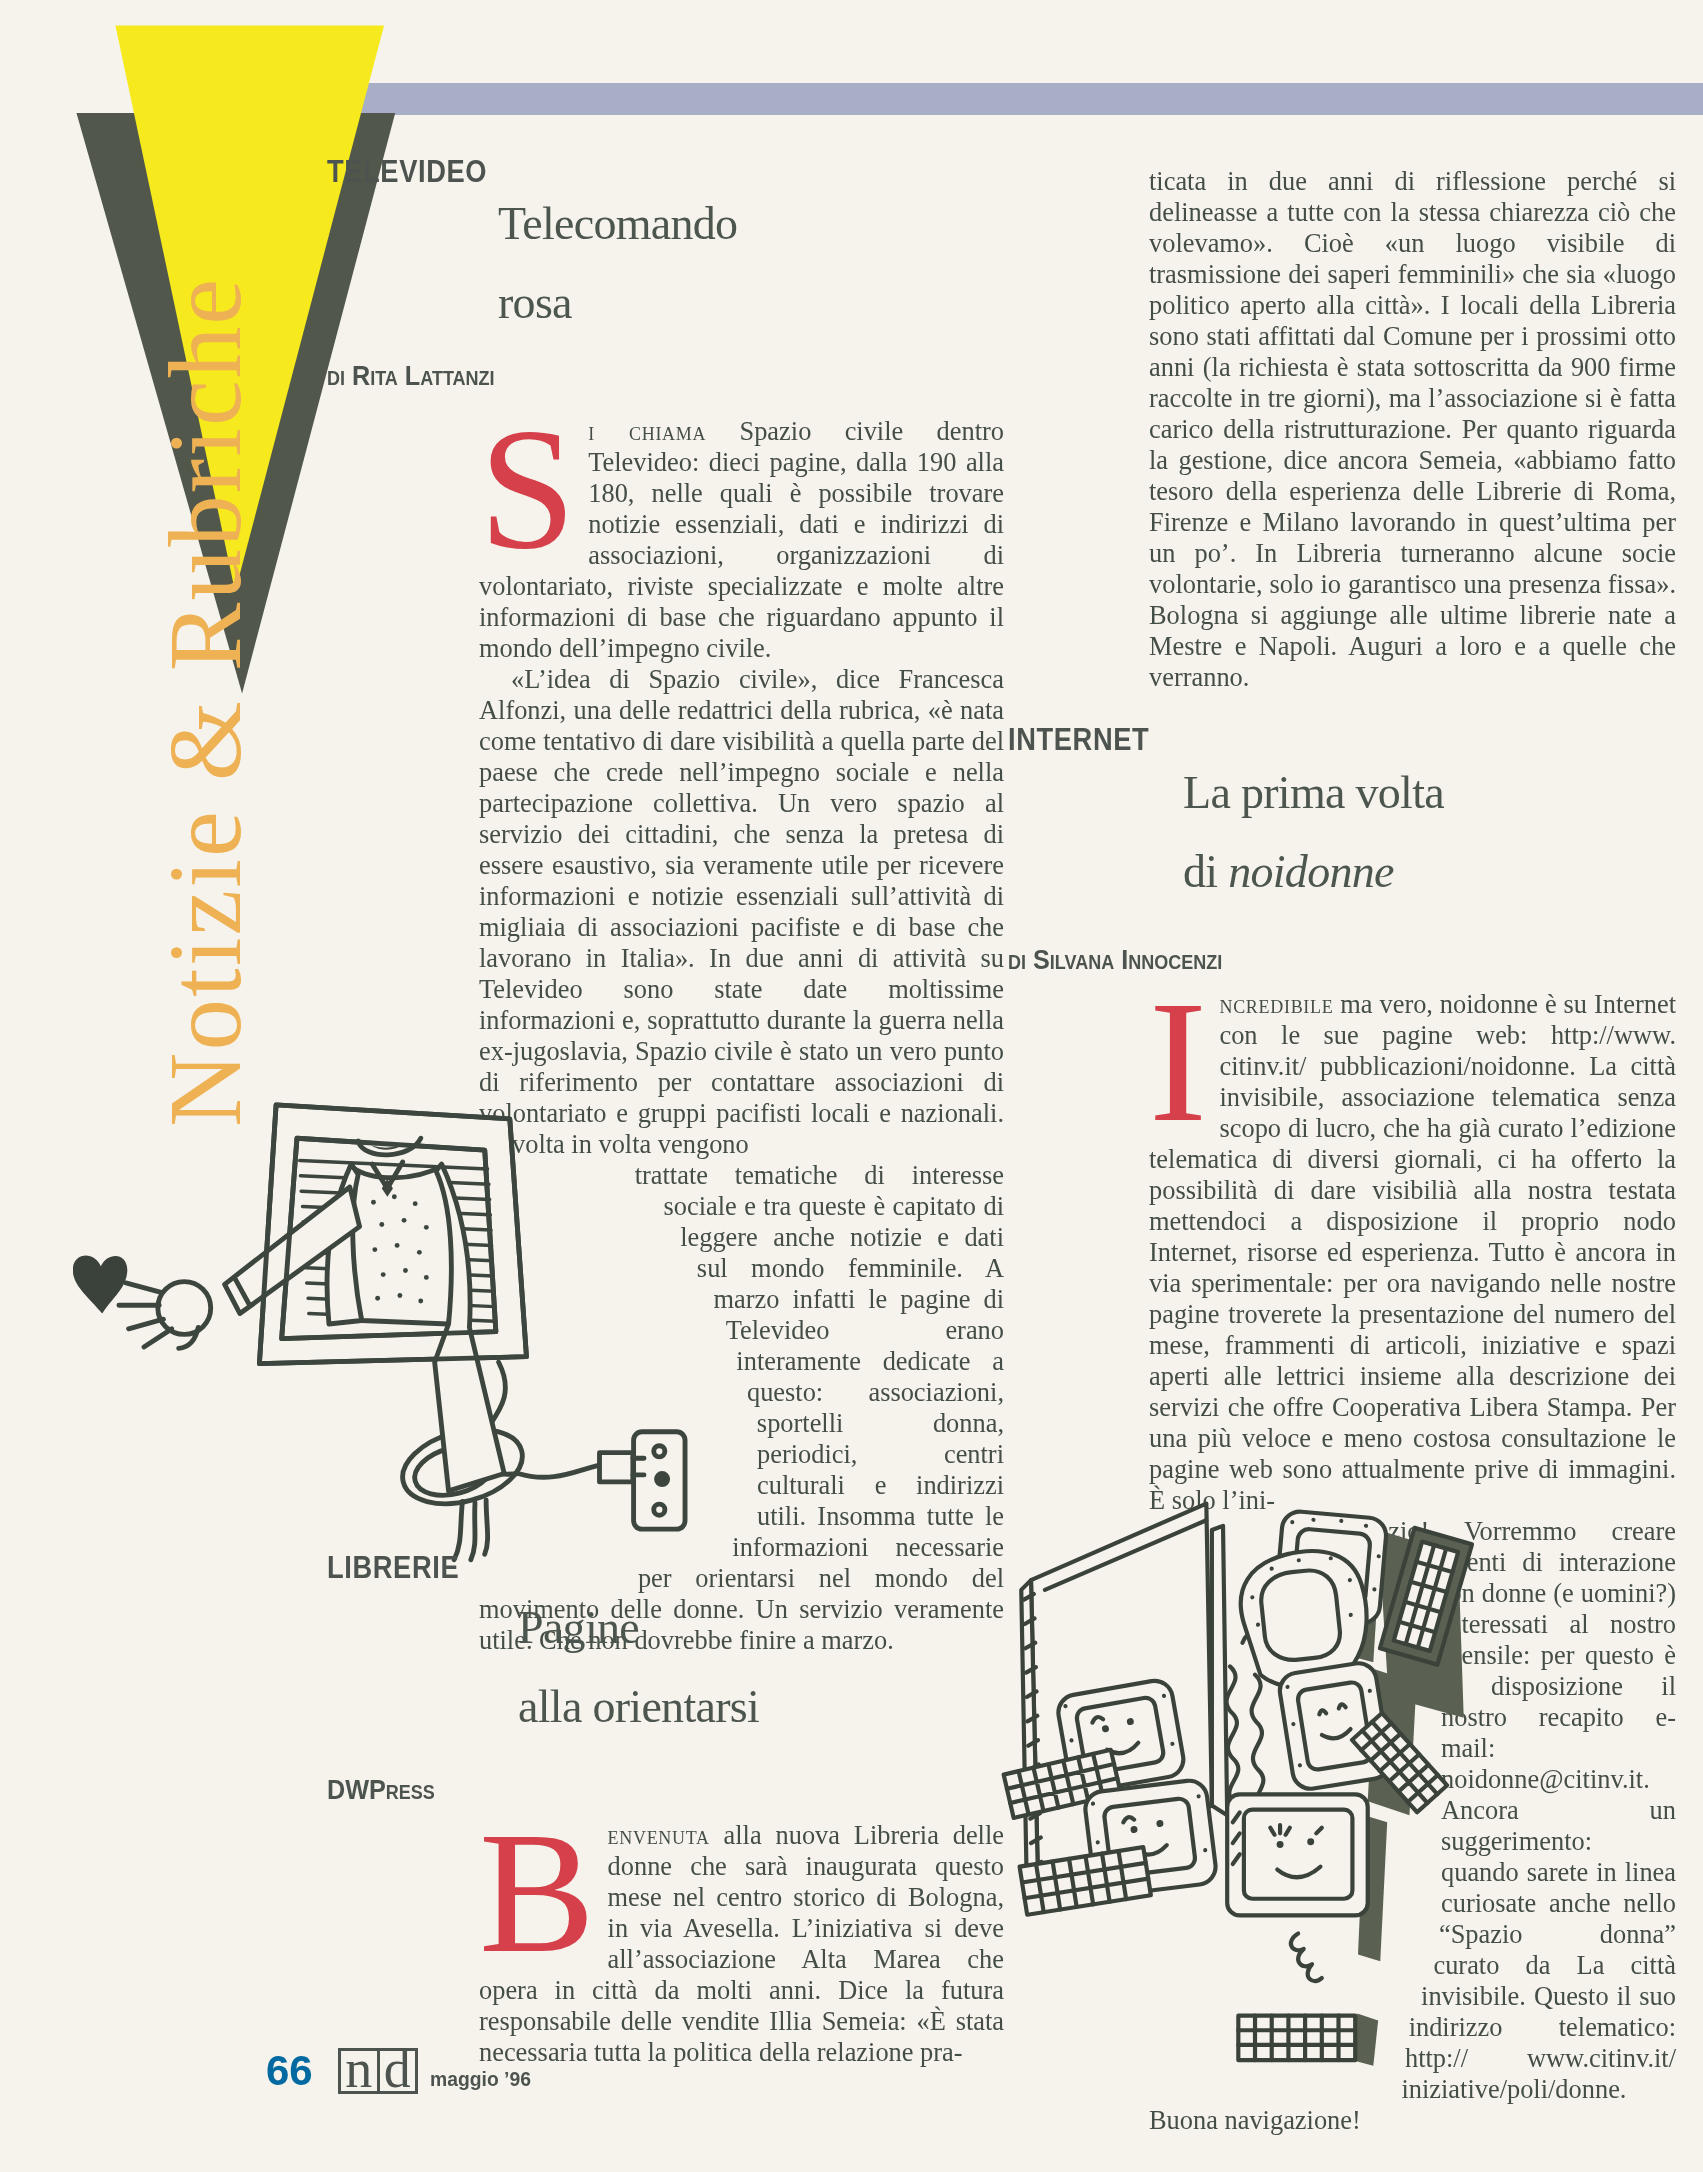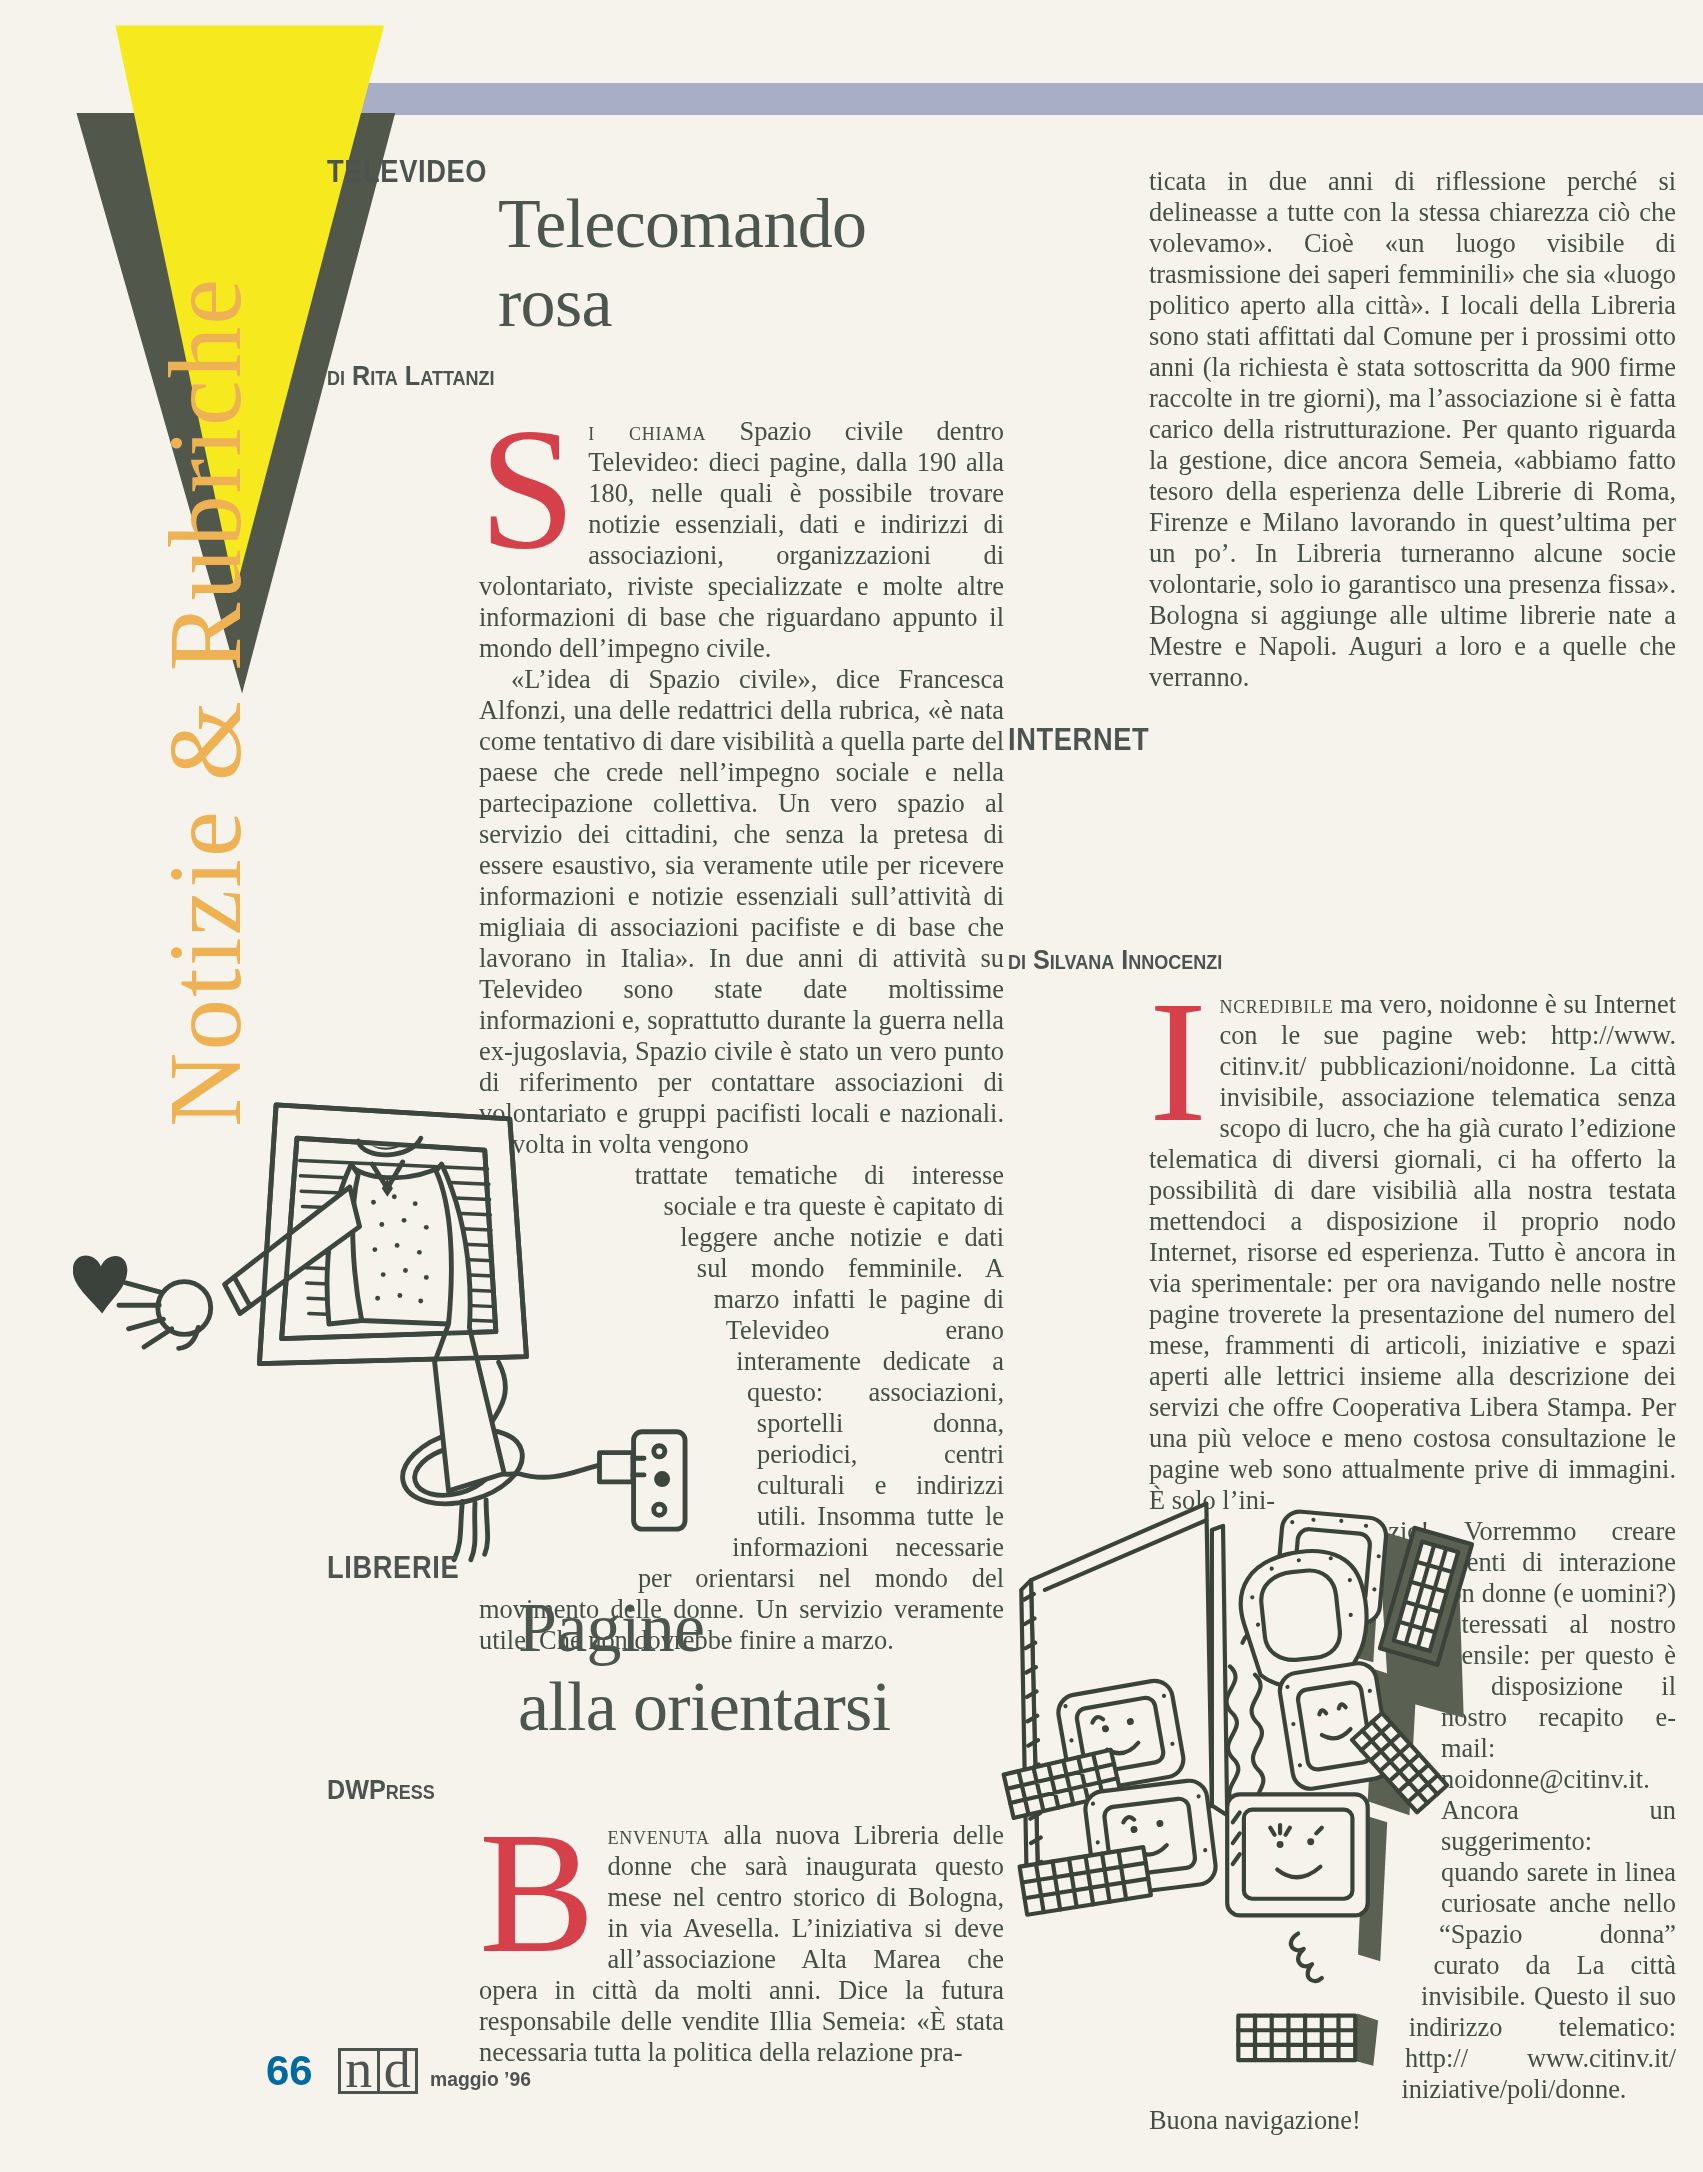--- a/index.html
+++ b/index.html
@@ -6,21 +6,21 @@
   #page{position:relative;width:1703px;height:2172px;background:#f5f3ec;overflow:hidden;
         font-family:"Liberation Serif",serif;}
   .topbar{position:absolute;left:335px;top:83px;width:1368px;height:32px;background:#a8aec6;}
   .emblem{position:absolute;left:75px;top:24px;width:330px;height:682px;}
   .vertical-title{position:absolute;left:146px;top:1127px;transform:rotate(-90deg);
         transform-origin:0 0;white-space:nowrap;font-family:"Liberation Serif",serif;
         font-size:103px;letter-spacing:2.1px;color:#eeb254;}
   .kicker{position:absolute;margin:0;font-family:"Liberation Sans",sans-serif;font-weight:bold;
         font-size:31px;color:#4d534e;transform:scaleX(.88);transform-origin:0 0;letter-spacing:0.7px;}
   .title{position:absolute;margin:0;font-family:"Liberation Serif",serif;font-weight:normal;
-        font-size:70px;line-height:79px;color:#4c564f;letter-spacing:-0.7px;}
+        font-size:46px;line-height:79px;color:#4c564f;letter-spacing:-0.7px;}
   .title .tl{display:block;}
   .byline{position:absolute;font-family:"Liberation Sans",sans-serif;font-weight:bold;
         font-variant:small-caps;font-size:28px;color:#4d534e;transform:scaleX(.9);transform-origin:0 0;}
   .article{position:absolute;}
   .para{margin:0;text-align:justify;font:26.4px/31px "Liberation Serif",serif;color:#454e46;}
   .indent{text-indent:32px;}
   .lead{font-variant:small-caps;letter-spacing:0.7px;}
   .dropcap{float:left;font-family:"Liberation Serif",serif;font-size:174px;line-height:129px;
         height:129px;color:#d6404b;margin:8.3px 12.5px 4.2px 0;}
   .a1{left:479px;top:416px;width:525px;}
@@ -163,20 +163,24 @@
     <p class="para">
       <span class="dropcap">B</span><span class="lead">envenuta</span><span> alla nuova Libreria delle donne che sarà inaugurata questo mese nel centro storico di Bologna, in via Avesella. L’iniziativa si deve all’associazione Alta Marea che opera in città da molti anni. Dice la futura responsabile delle vendite Illia Semeia: «È stata necessaria tutta la politica della relazione pra-</span>
     </p>
   </div>
 
   <div class="article a2cont">
     <p class="para">ticata in due anni di riflessione perché si delineasse a tutte con la stessa chiarezza ciò che volevamo». Cioè «un luogo visibile di trasmissione dei saperi femminili» che sia «luogo politico aperto alla città». I locali della Libreria sono stati affittati dal Comune per i prossimi otto anni (la richiesta è stata sottoscritta da 900 firme raccolte in tre giorni), ma l’associazione si è fatta carico della ristrutturazione. Per quanto riguarda la gestione, dice ancora Semeia, «abbiamo fatto tesoro della esperienza delle Librerie di Roma, Firenze e Milano lavorando in quest’ultima per un po’. In Libreria turneranno alcune socie volontarie, solo io garantisco una presenza fissa». Bologna si aggiunge alle ultime librerie nate a Mestre e Napoli. Auguri a loro e a quelle che verranno.</p>
   </div>
 
   <div class="kicker k3">INTERNET</div>
+  <h1 class="title t3">
+    <span class="tl">La prima volta</span>
+    <span class="tl"><span>di </span><i>noidonne</i></span>
+  </h1>
   <div class="byline b3">di Silvana Innocenzi</div>
 
   <div class="article a3">
     <p class="para">
       <span class="dropcap">I</span><span class="lead">ncredibile</span><span> ma vero, noidonne è su Internet con le sue pagine web: http://www. citinv.it/ pubblicazioni/noidonne. La città invisibile, associazione telematica senza scopo di lucro, che ha già curato l’edizione telematica di diversi giornali, ci ha offerto la possibilità di dare visibilià alla nostra testata mettendoci a disposizione il proprio nodo Internet, risorse ed esperienza. Tutto è ancora in via sperimentale: per ora navigando nelle nostre pagine troverete la presentazione del numero del mese, frammenti di articoli, iniziative e spazi aperti alle lettrici insieme alla descrizione dei servizi che offre Cooperativa Libera Stampa. Per una più veloce e meno costosa consultazione le pagine web sono attualmente prive di immagini. È solo l’ini-</span>
     </p>
     <div>
       <div class="sp3"></div>
       <p class="para">zio! Vorremmo creare momenti di interazione con donne (e uomini?) interessati al nostro mensile: per questo è a disposizione il nostro recapito e-mail: noidonne@citinv.it. Ancora un suggerimento: quando sarete in linea curiosate anche nello “Spazio donna” curato da La città invisibile. Questo il suo indirizzo telematico: http:// www.citinv.it/ iniziative/poli/donne. Buona navigazione!</p>
     </div>

